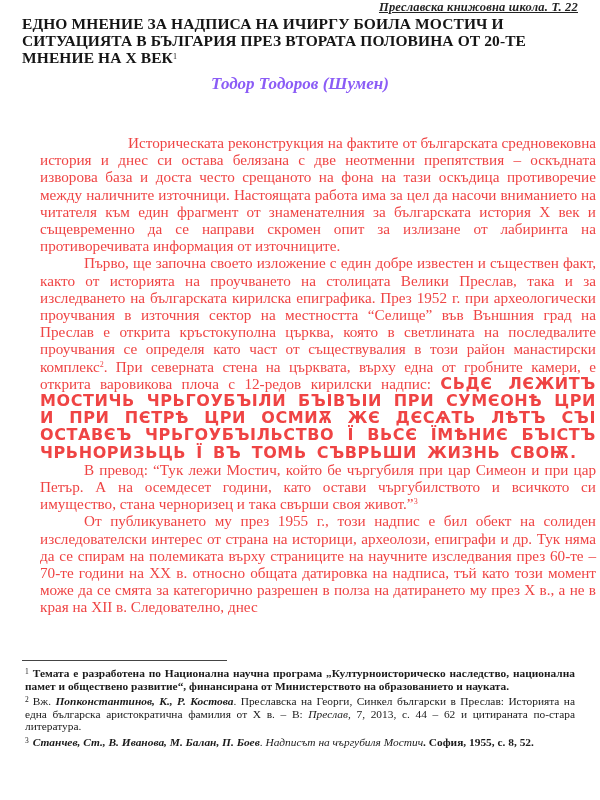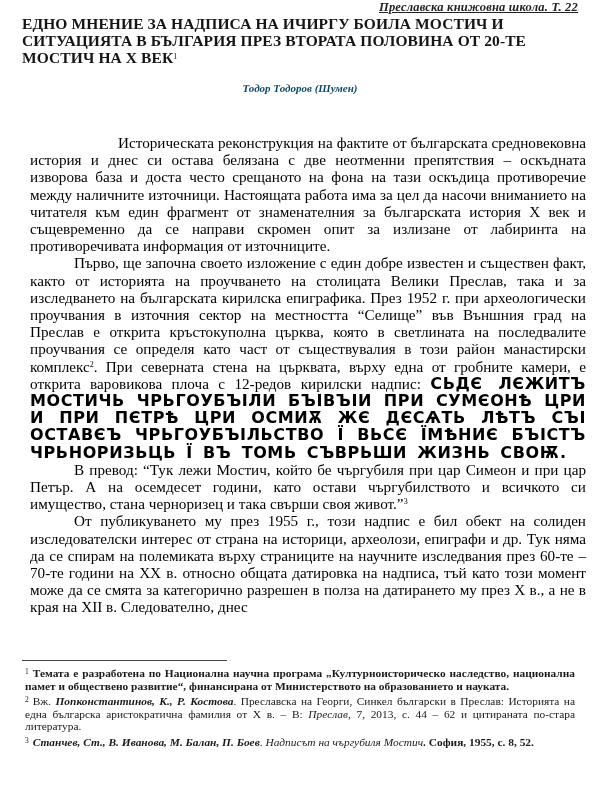--- a/index.html
+++ b/index.html
@@ -49,37 +49,37 @@
     .title sup {
       font-size: 8px;
       font-weight: normal;
       vertical-align: top;
       position: relative;
       top: -1px;
     }
     .author {
       position: absolute;
       left: 0;
-      top: 82px;
+      top: 74px;
       width: 556px;
       text-align: center;
-      font-size: 11px;
+      font-size: 17px;
       font-style: italic;
       font-weight: bold;
-      color: #0c4a6e;
+      color: #8b5cf6;
     }
     .body-text {
       position: absolute;
-      left: 8px;
+      left: 18px;
       top: 134px;
       width: 556px;
       font-size: 15.2px;
       line-height: 17.2px;
       text-align: justify;
-      color: #000000;
+      color: #ef4444;
     }
     .body-text p {
       margin: 0;
       text-indent: 44px;
     }
     .body-text p.first {
       text-indent: 88px;
     }
     .old-script {
       font-family: "DejaVu Sans", sans-serif;
@@ -149,21 +149,21 @@
 </head>
 <body>
 
 <div class="page">
 
   <div class="running-header">Преславска книжовна школа. Т. 22</div>
 
   <div class="title">
     <div>ЕДНО МНЕНИЕ ЗА НАДПИСА НА ИЧИРГУ БОИЛА МОСТИЧ И</div>
     <div>СИТУАЦИЯТА В БЪЛГАРИЯ ПРЕЗ ВТОРАТА ПОЛОВИНА ОТ 20-ТЕ</div>
-    <div><span>МОСТИЧ НА Х ВЕК</span><sup>1</sup></div>
+    <div><span>МНЕНИЕ НА Х ВЕК</span><sup>1</sup></div>
   </div>
 
   <div class="author">Тодор Тодоров (Шумен)</div>
 
   <div class="body-text">
     <p class="first">Историческата реконструкция на фактите от българската средновековна история и днес си остава белязана с две неотменни препятствия – оскъдната изворова база и доста често срещаното на фона на тази оскъдица противоречие между наличните източници. Настоящата работа има за цел да насочи вниманието на читателя към един фрагмент от знаменателния за българската история Х век и същевременно да се направи скромен опит за излизане от лабиринта на противоречивата информация от източниците.</p>
     <p><span>Първо, ще започна своето изложение с един добре известен и съществен факт, както от историята на проучването на столицата Велики Преслав, така и за изследването на българската кирилска епиграфика. През 1952 г. при археологически проучвания в източния сектор на местността “Селище” във Външния град на Преслав е открита кръстокуполна църква, която в светлината на последвалите проучвания се определя като част от съществувалия в този район манастирски комплекс</span><sup class="fn">2</sup><span>. При северната стена на църквата, върху една от гробните камери, е открита варовикова плоча с 12-редов кирилски надпис: </span><span class="old-script">СЬДЄ ЛЄЖИТЪ МОСТИЧЬ ЧРЬГОУБЪІЛИ БЪІВЪІИ ПРИ СУМЄОНѢ ЦРИ И ПРИ ПЄТРѢ ЦРИ ОСМИѪ ЖЄ ДЄСѦТЬ ЛѢТЪ СЪІ ОСТАВЄЪ ЧРЬГОУБЪІЛЬСТВО Ї ВЬСЄ ЇМѢНИЄ БЪІСТЪ ЧРЬНОРИЗЬЦЬ Ї ВЪ ТОМЬ СЪВРЬШИ ЖИЗНЬ СВОѬ.</span></p>
     <p><span>В превод: “Тук лежи Мостич, който бе чъргубиля при цар Симеон и при цар Петър. А на осемдесет години, като остави чъргубилството и всичкото си имущество, стана черноризец и така свърши своя живот.”</span><sup class="fn">3</sup></p>
     <p>От публикуването му през 1955 г., този надпис е бил обект на солиден изследователски интерес от страна на историци, археолози, епиграфи и др. Тук няма да се спирам на полемиката върху страниците на научните изследвания през 60-те – 70-те години на ХХ в. относно общата датировка на надписа, тъй като този момент може да се смята за категорично разрешен в полза на датирането му през Х в., а не в края на XII в. Следователно, днес</p>
   </div>

